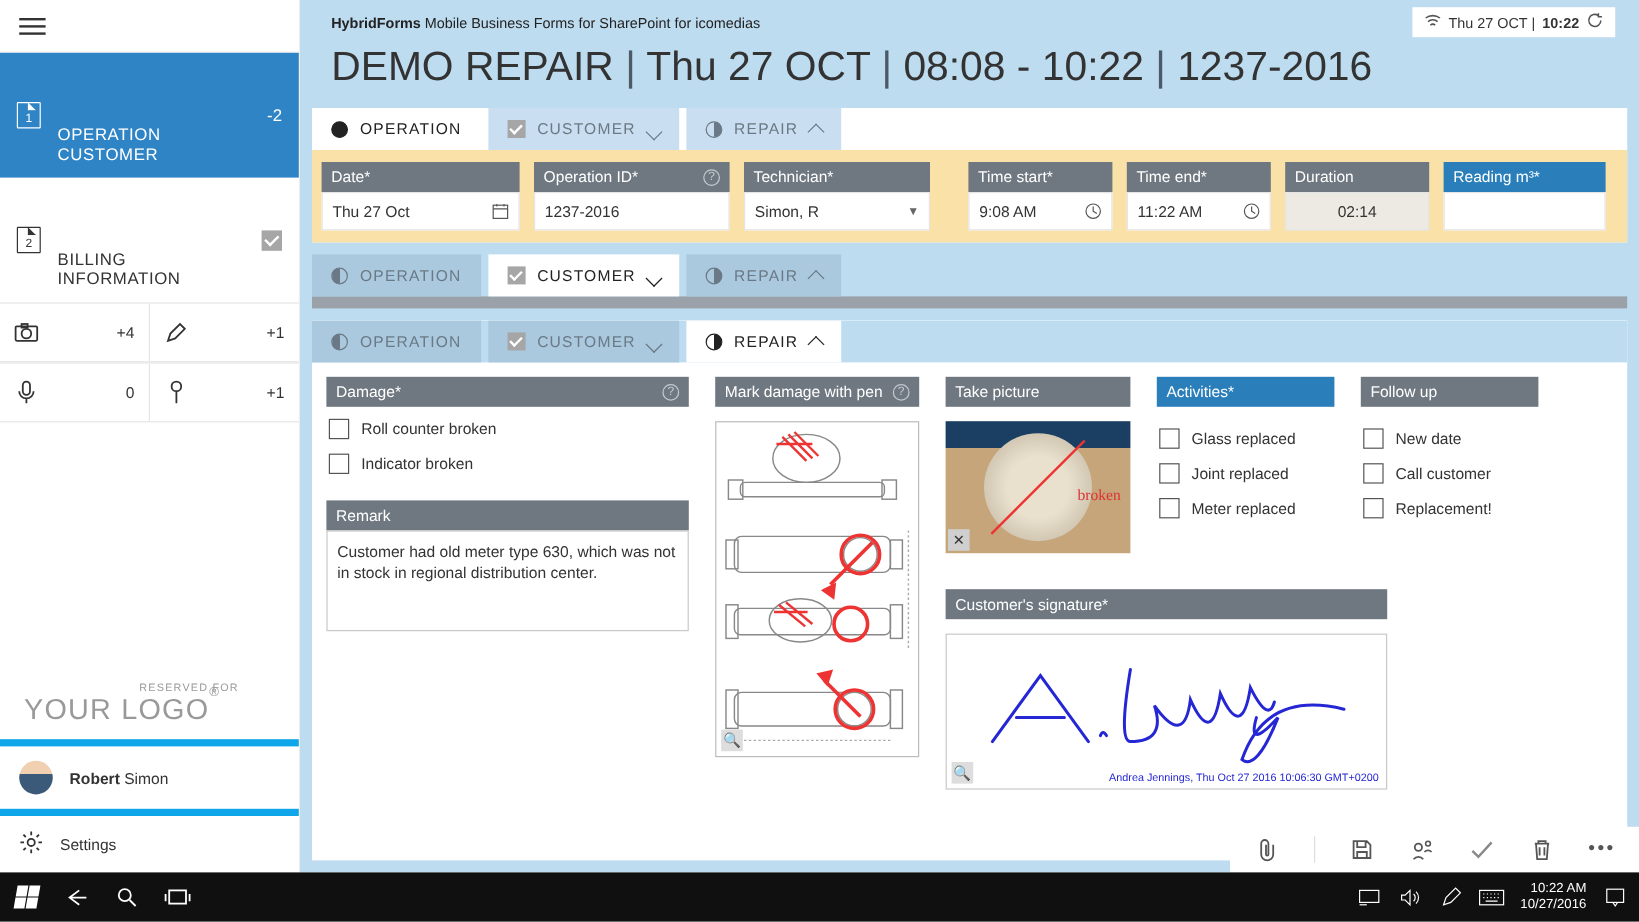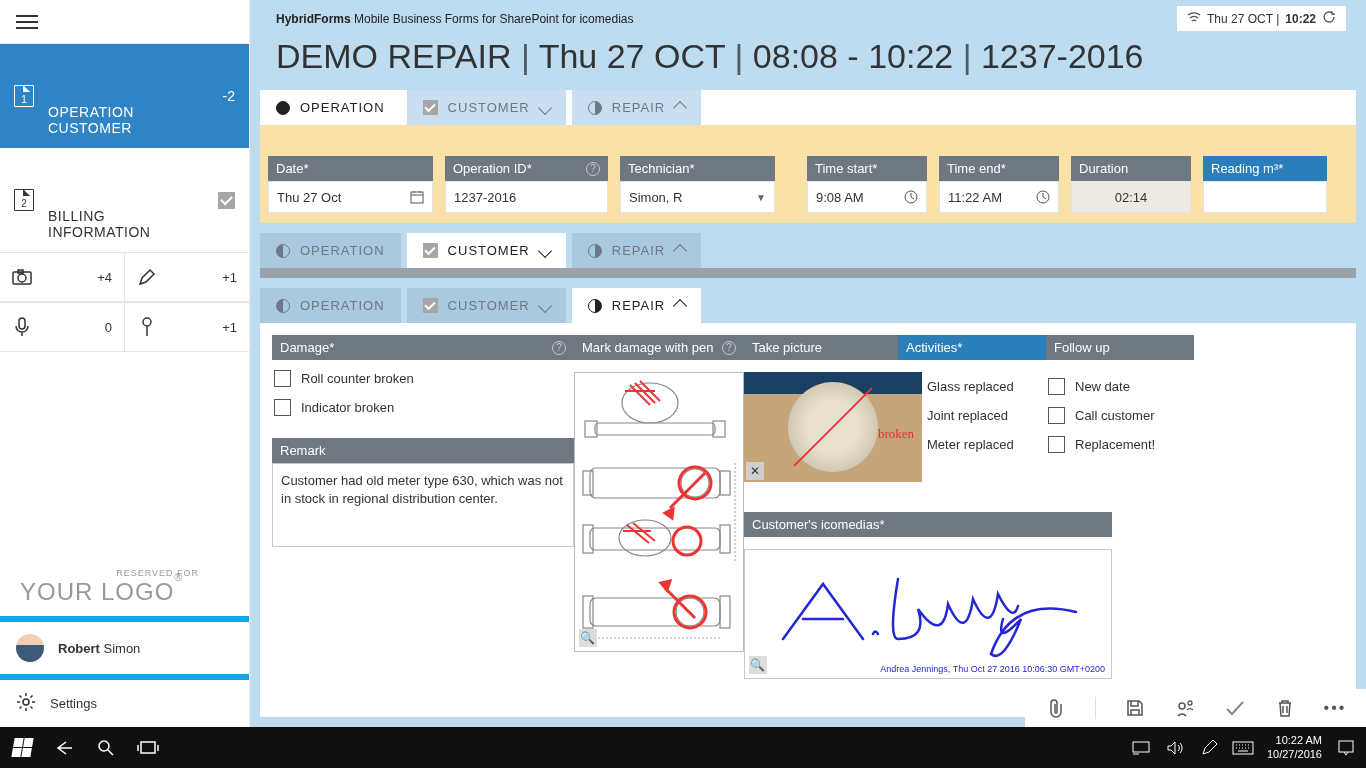--- a/index.html
+++ b/index.html
@@ -32,59 +32,59 @@
 .main { flex: 1; background: #bedcf0; display: flex; flex-direction: column; }
 .topbar { display: flex; align-items: center; justify-content: space-between; padding: 6px 20px 0 26px; }
 .topbar .brand { font-size: 12px; color: #222; }
 .topbar .brand b { font-weight: 700; }
 .clock-chip { background: #fff; padding: 4px 10px; font-size: 12px; display: flex; align-items: center; gap: 6px; }
 .page-title { font-size: 34px; font-weight: 300; padding: 6px 26px 14px; color: #333; }
 .page-title .sep { color: #4b5a66; }
 
 .section { background: #fff; margin: 0 10px 10px 10px; }
 .section-tabs { display: flex; gap: 6px; padding: 0; }
-.tab { display: flex; align-items: center; gap: 10px; padding: 10px 16px; font-size: 13px; letter-spacing: 1px; }
+.tab { display: flex; align-items: flex-end; gap: 10px; padding: 10px 16px; font-size: 13px; letter-spacing: 1px; }
 .tab .circle { width: 14px; height: 14px; border-radius: 50%; border: 1.5px solid #6a7985; background: linear-gradient(90deg, #6a7985 50%, transparent 50%); }
 .tab .circle.half { background: linear-gradient(90deg, transparent 50%, #6a7985 50%); }
 .tab .circle.dark { background: #222; border-color: #222; }
 .tab .chk2 { width: 15px; height: 15px; background: #a6a6a6; display: flex; align-items: center; justify-content: center; }
 .tab .chk2::after { content: ""; width: 8px; height: 4px; border-left: 2px solid #fff; border-bottom: 2px solid #fff; transform: rotate(-45deg) translate(1px,-1px); }
 .tab.active { background: #fff; color: #222; }
 .tab.muted { background: #c9def0; color: #6a7985; }
 .tab.muted2 { background: #abc9de; color: #6a7985; }
 .tab .chev { width: 10px; height: 10px; border-left: 1.5px solid currentColor; border-bottom: 1.5px solid currentColor; transform: rotate(-45deg); }
 .tab .chev.up { transform: rotate(135deg); }
 
 .op-body { background: #f9e1a8; padding: 10px 8px; display: flex; gap: 32px; }
 .fieldset { display: flex; gap: 12px; }
 .field { display: flex; flex-direction: column; }
-.field .hdr { background: #6f7880; color: #fff; font-size: 13px; padding: 5px 8px; display: flex; justify-content: space-between; align-items: center; margin-top: 21px; }
+.field .hdr { background: #6f7880; color: #fff; font-size: 13px; padding: 5px 8px; display: flex; justify-content: space-between; align-items: center; }
 .field .hdr .q { width: 14px; height: 14px; border: 1px solid #c3cad1; border-radius: 50%; display: flex; align-items: center; justify-content: center; font-size: 10px; color: #c3cad1; }
 .field .val { background: #fff; padding: 6px 8px; height: 32px; display: flex; align-items: center; justify-content: space-between; border: 1px solid #e5e5e5; }
 .field .val.readonly { background: #eceae3; justify-content: center; }
 .field .hdr.accent { background: #2a7fbb; }
-.w-date{width:165px}.w-op{width:163px}.w-tech{width:155px}.w-time{width:120px}.w-dur{width:120px}.w-read{width:124px}
+.w-date{width:165px}.w-op{width:163px}.w-tech{width:155px}.w-time{width:120px}.w-dur{width:120px}.w-read{width:135px}
 
 .cust-strip { margin: 0 10px 10px 10px; }
 .cust-strip .section-tabs { background: transparent; }
 .grey-line { height: 10px; background: #9aa1a8; margin-top: 0; }
 
-.repair-body { padding: 12px; display: flex; }
+.repair-body { padding: 12px; display: flex; gap: 22px; }
 .col { display: flex; flex-direction: column; gap: 12px; }
 .panel-hdr { background: #6f7880; color: #fff; font-size: 13px; padding: 5px 8px; display: flex; justify-content: space-between; align-items: center; }
 .panel-hdr.accent { background: #2a7fbb; }
 .panel-hdr .q { width: 14px; height: 14px; border: 1px solid #c3cad1; border-radius: 50%; display: flex; align-items: center; justify-content: center; font-size: 10px; color: #c3cad1; }
 .cb-list { display: flex; flex-direction: column; gap: 12px; padding: 10px 2px; }
 .cb-row { display: flex; align-items: center; gap: 10px; }
 .cb { width: 17px; height: 17px; border: 1.5px solid #555; display: flex; align-items: center; justify-content: center; }
 .cb.checked::after { content: ""; width: 9px; height: 5px; border-left: 2px solid #2a7fbb; border-bottom: 2px solid #2a7fbb; transform: rotate(-45deg) translate(1px,-1px); }
 .remark-box { border: 1px solid #c8c8c8; padding: 8px; height: 84px; font-size: 13px; line-height: 1.4; }
 .sketch { border: 1px solid #bbb; width: 170px; height: 280px; background: #fff; position: relative; display: flex; flex-direction: column; }
 .sketch .mag { position: absolute; left: 4px; bottom: 4px; width: 18px; height: 18px; background: #ddd; display: flex; align-items: center; justify-content: center; font-size: 12px; }
-.photo { width: 178px; height: 110px; background: linear-gradient(#1a3f62 20%, #c7a57a 20%); position: relative; display: flex; align-items: center; justify-content: center; }
+.photo { width: 154px; height: 110px; background: linear-gradient(#1a3f62 20%, #c7a57a 20%); position: relative; display: flex; align-items: center; justify-content: center; }
 .photo .circ { width: 90px; height: 90px; border-radius: 50%; background: radial-gradient(#e9e1ce 40%, #d2c8b4 70%); position: relative; }
 .photo .slash { position: absolute; width: 110px; height: 0; border-top: 2px solid #e33; transform: rotate(-45deg); }
 .photo .broken { position: absolute; color: #d33; font-family: cursive; font-size: 13px; right: 8px; top: 54px; }
 .photo .x { position: absolute; left: 2px; bottom: 2px; width: 18px; height: 18px; background: #cfcfcf; display: flex; align-items: center; justify-content: center; font-size: 12px; }
 .sig-box { border: 1px solid #c8c8c8; height: 130px; width: 368px; position: relative; background: #fff; display: flex; align-items: center; justify-content: center; }
 .sig-box .mag { position: absolute; left: 4px; bottom: 4px; width: 18px; height: 18px; background: #ddd; display: flex; align-items: center; justify-content: center; font-size: 12px; }
 .sig-box .cap { position: absolute; bottom: 4px; right: 6px; font-size: 9px; color: #2526d4; }
 
 .footer-bar { position: absolute; right: 0; bottom: 41px; background: #fff; display: flex; align-items: center; gap: 28px; padding: 8px 20px; }
 .f-ico { width: 22px; height: 22px; display: flex; align-items: center; justify-content: center; color: #555; }
@@ -407,21 +407,21 @@
               <span>Take picture</span>
             </div>
           <div class="photo">
             <div class="circ"></div>
             <div class="slash"></div>
             <div class="broken">broken</div>
             <div class="x">✕</div>
           </div>
           <div style="height:6px"></div>
           <div class="panel-hdr" style="width:368px">
-              <span>Customer's icomedias*</span>
+              <span>Customer's signature*</span>
             </div>
           <div class="sig-box">
             <svg width="320" height="90" viewBox="0 0 320 90">
               <path d="M15 70 L55 15 L95 70 M35 50 L75 50 M105 65 q2 -5 5 0 M130 10 q-10 60 0 60 q30 0 20 -30 q25 35 30 -5 q18 40 25 -5 q18 40 25 -5 q15 30 20 12 M235 50 q-8 28 18 0 q-18 45 -30 35 q20 -58 85 -42" fill="none" stroke="#2526d4" stroke-width="2.5" stroke-linecap="round"></path>
             </svg>
             <span class="mag">🔍</span>
             <span class="cap">Andrea Jennings, Thu Oct 27 2016 10:06:30 GMT+0200</span>
           </div>
         </div>
         <div class="col" style="width:148px">

